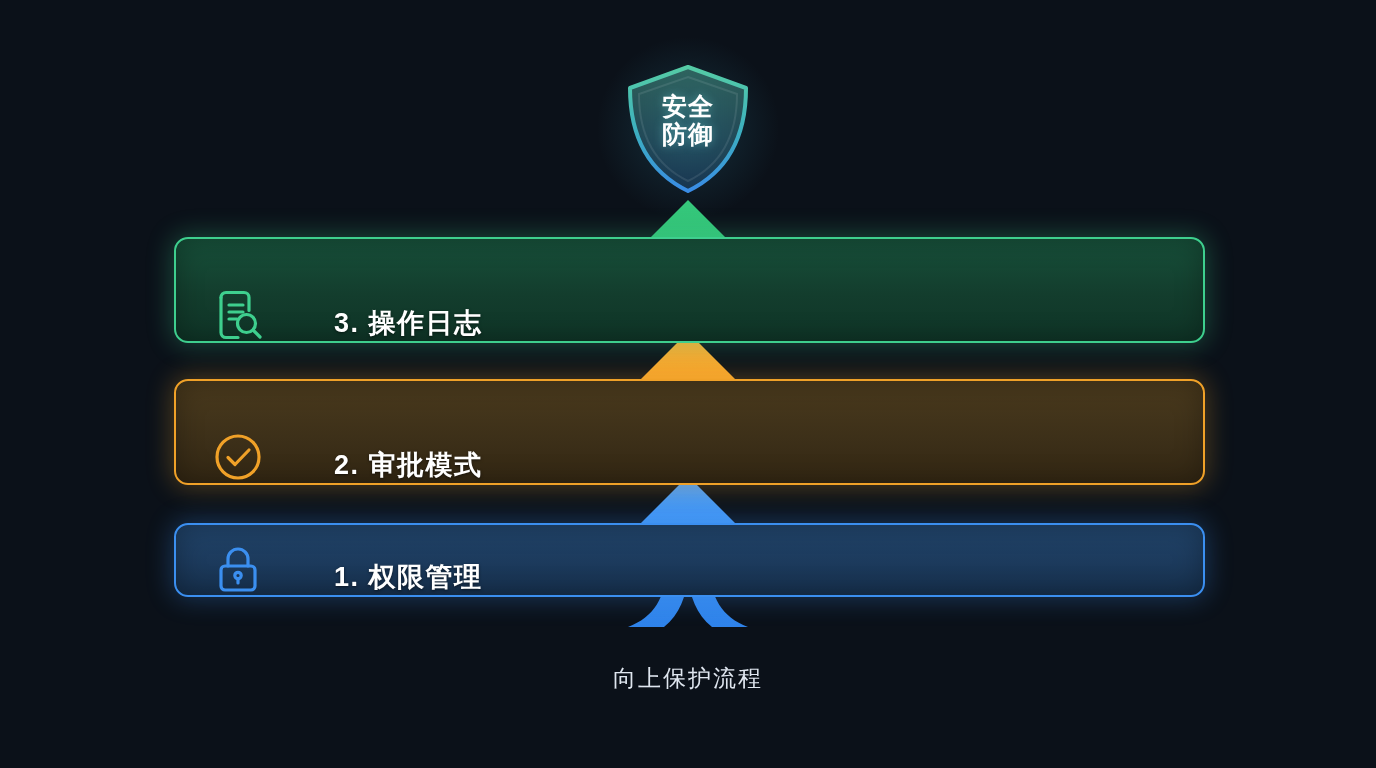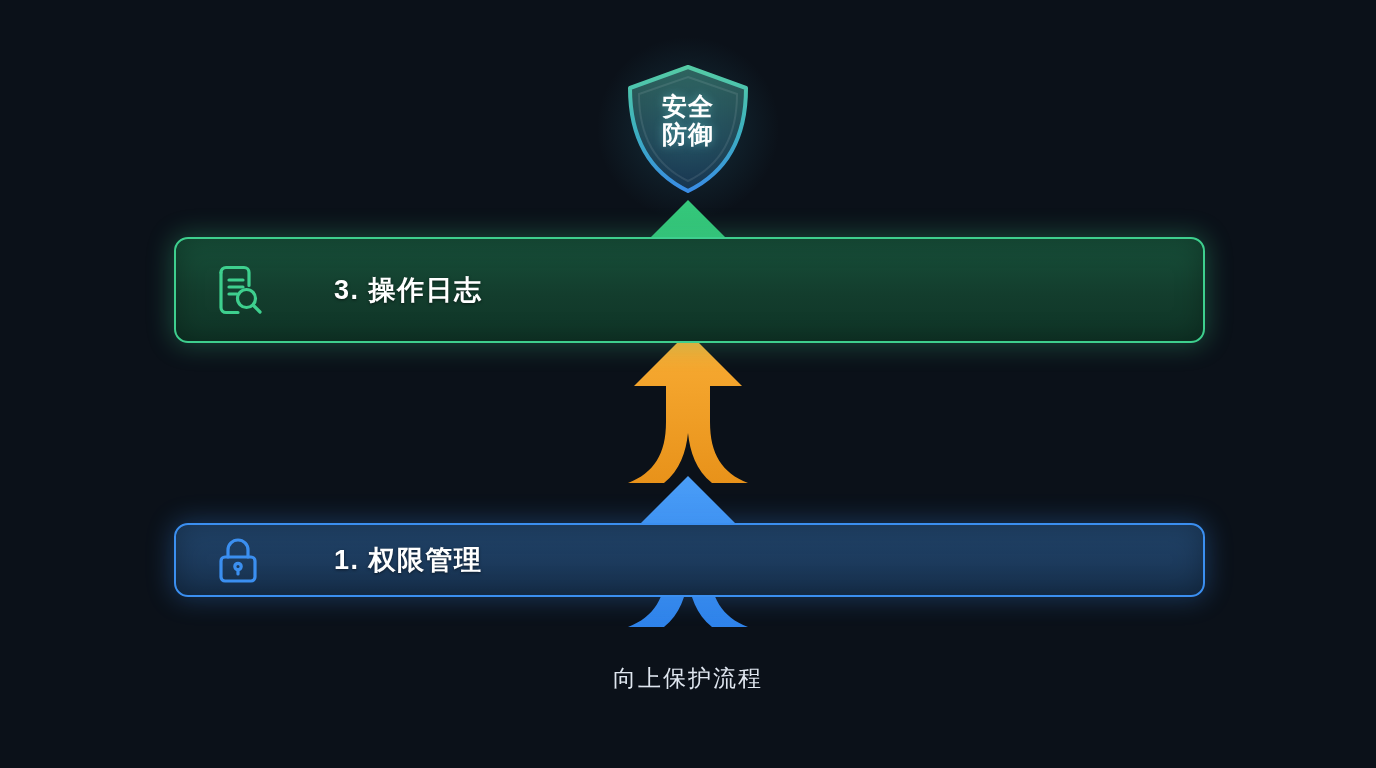--- a/index.html
+++ b/index.html
@@ -32,21 +32,21 @@
   .shield-text span{ display:block; }
 
   
   .layer{
     position:absolute; left:174px; width:1031px;
     border-radius:14px;
     border:2px solid #000;
   }
   .layer-inner{
     position:absolute; inset:0;
-    display:flex; align-items:center;
+    display:flex; align-items:flex-end;
     padding-left:36px;
     border-radius:12px;
     overflow:hidden;
   }
   .layer-label{
     color:#ffffff; font-size:27px; font-weight:700;
     letter-spacing:1.5px;
     margin-left:70px;
     text-shadow:0 1px 3px rgba(0,0,0,.55);
     white-space:nowrap;
@@ -176,20 +176,31 @@
           <path d="M17 23 h14"></path>
           <path d="M17 30 h8"></path>
           <circle cx="34.5" cy="34.5" r="9"></circle>
           <path d="M41.5 41.5 L48 48"></path>
         </g>
       </svg>
       <div class="layer-label">3. 操作日志</div>
     </div>
   </div>
 
+  <div class="layer" id="layer2">
+    <div class="layer-inner">
+      <svg class="layer-icon" viewBox="0 0 52 52">
+        <g fill="none" stroke="#f0a128" stroke-width="3.2" stroke-linecap="round" stroke-linejoin="round">
+          <circle cx="26" cy="26" r="21"></circle>
+          <path d="M16 26.5 L23 33.5 L37 19"></path>
+        </g>
+      </svg>
+      <div class="layer-label">2. 审批模式</div>
+    </div>
+  </div>
 
   <div class="layer" id="layer1">
     <div class="layer-inner">
       <svg class="layer-icon" viewBox="0 0 52 52">
         <g fill="none" stroke="#3b8ff0" stroke-width="3.2" stroke-linecap="round" stroke-linejoin="round">
           <rect x="9" y="23" width="34" height="24" rx="4"></rect>
           <path d="M16 23 v-7 a10 10 0 0 1 20 0 v7"></path>
           <circle cx="26" cy="32.5" r="3.2"></circle>
           <path d="M26 35.5 v4.5"></path>
         </g>

